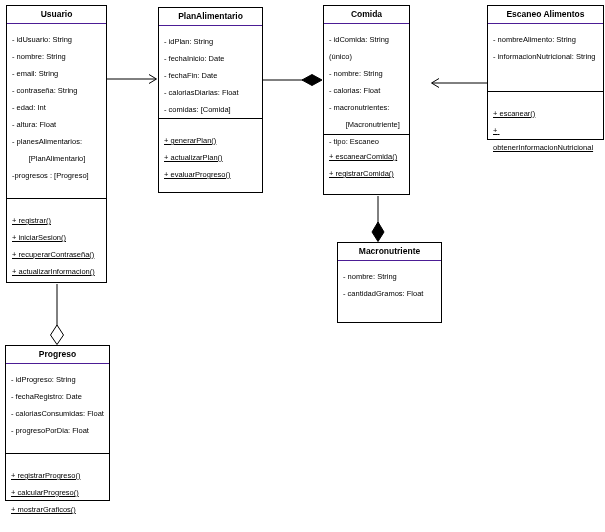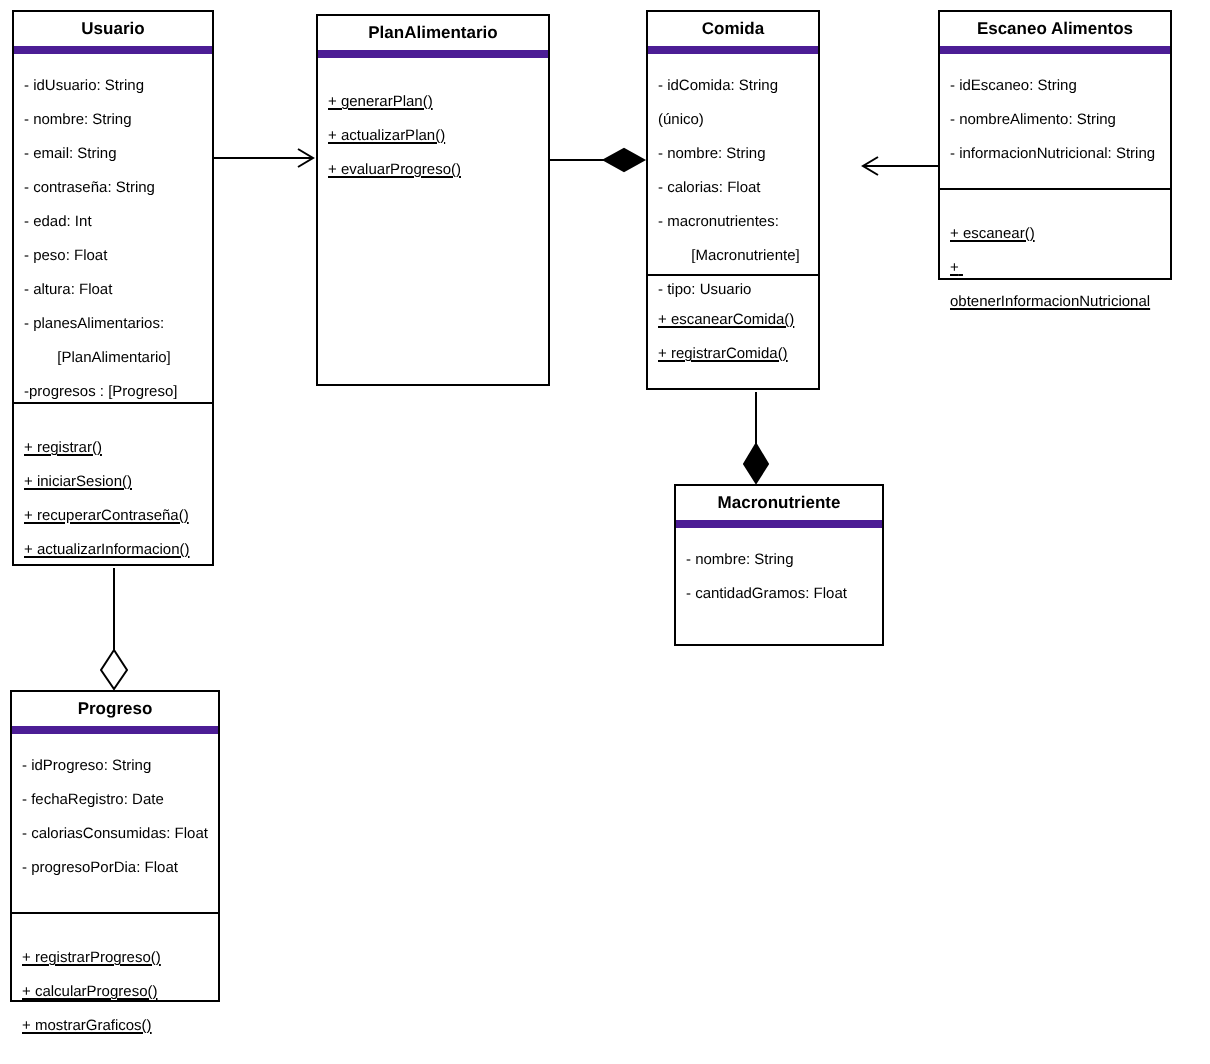--- a/index.html
+++ b/index.html
@@ -17,21 +17,21 @@
   }
   .uml-class {
     position:absolute;
     background:#ffffff;
     border:1px solid #000;
     display:flex;
     flex-direction:column;
   }
   .cls-title {
     flex:0 0 auto;
-    border-bottom:4px solid #4c1d95;
+    border-bottom:1px solid #4c1d95;
     font-weight:bold;
     font-size:8.5px;
     line-height:17px;
     text-align:center;
     white-space:nowrap;
     overflow:hidden;
   }
   .compartment {
     flex:0 0 auto;
     padding:7px 5px 4px 5px;
@@ -88,63 +88,68 @@
   </svg>
 
   <div class="uml-class" style="left:6px;top:5px;width:101px;height:278px">
     <div class="cls-title">Usuario</div>
     <div class="compartment sep" style="height:175px">
         <div class="row">- idUsuario: String</div>
         <div class="row">- nombre: String</div>
         <div class="row">- email: String</div>
         <div class="row">- contraseña: String</div>
         <div class="row">- edad: Int</div>
-        <div class="row">- peso: Float</div>
         <div class="row">- altura: Float</div>
         <div class="row">- planesAlimentarios:
         [PlanAlimentario]</div>
         <div class="row">-progresos : [Progreso]</div>
       </div>
     <div class="compartment methods last">
         <div class="row">+ registrar()</div>
         <div class="row">+ iniciarSesion()</div>
         <div class="row">+ recuperarContraseña()</div>
         <div class="row">+ actualizarInformacion()</div>
       </div>
   </div>
 
-  <div class="uml-class" style="left:158px;top:7px;width:117px;height:186px">
+  <div class="uml-class" style="left:158px;top:7px;width:105px;height:186px">
     <div class="cls-title">PlanAlimentario</div>
+    <div class="compartment sep" style="height:93px">
+        <div class="row">- idPlan: String</div>
+        <div class="row">- fechaInicio: Date</div>
+        <div class="row">- fechaFin: Date</div>
+        <div class="row">- caloriasDiarias: Float</div>
+        <div class="row">- comidas: [Comida]</div>
+      </div>
     <div class="compartment methods last">
         <div class="row">+ generarPlan()</div>
         <div class="row">+ actualizarPlan()</div>
         <div class="row">+ evaluarProgreso()</div>
       </div>
   </div>
 
   <div class="uml-class" style="left:323px;top:5px;width:87px;height:190px">
     <div class="cls-title">Comida</div>
     <div class="compartment sep" style="height:111px">
         <div class="row">- idComida: String (único)</div>
         <div class="row">- nombre: String</div>
         <div class="row">- calorias: Float</div>
         <div class="row">- macronutrientes:
         [Macronutriente]</div>
-        <div class="row">- tipo: Usuario</div>
+        <div class="row">- tipo: Escaneo</div>
       </div>
     <div class="compartment methods last">
         <div class="row">+ escanearComida()</div>
         <div class="row">+ registrarComida()</div>
       </div>
   </div>
 
-  <div class="uml-class" style="left:469px;top:5px;width:117px;height:135px">
+  <div class="uml-class" style="left:487px;top:5px;width:117px;height:135px">
     <div class="cls-title">Escaneo Alimentos</div>
     <div class="compartment sep" style="height:68px">
-        <div class="row">- idEscaneo: String</div>
         <div class="row">- nombreAlimento: String</div>
         <div class="row">- informacionNutricional: String</div>
       </div>
     <div class="compartment methods last">
         <div class="row">+ escanear()</div>
         <div class="row">+ obtenerInformacionNutricional</div>
       </div>
   </div>
 
   <div class="uml-class" style="left:337px;top:242px;width:105px;height:81px">

